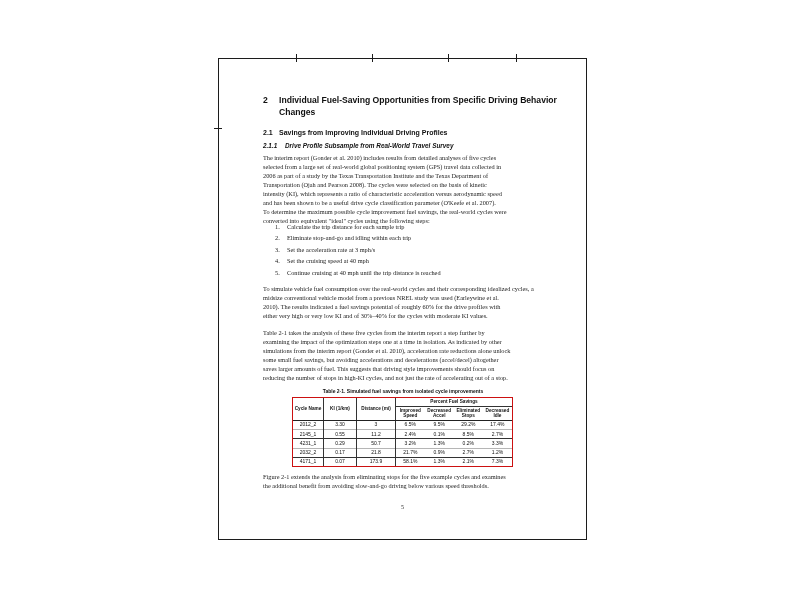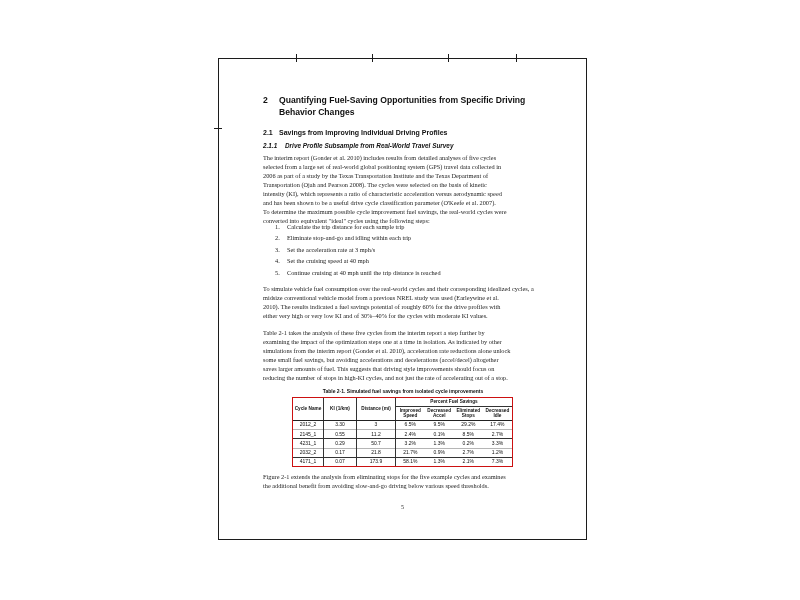--- a/index.html
+++ b/index.html
@@ -73,21 +73,21 @@
 <div class="page">
 
   <div class="tick-v" style="left:77px"></div>
   <div class="tick-v" style="left:153px"></div>
   <div class="tick-v" style="left:229px"></div>
   <div class="tick-v" style="left:297px"></div>
   <div class="tick-h" style="top:69px"></div>
 
   <div class="blk h1">
     <span class="no">2</span>
-    <span>Quantifying Fuel-Saving Opportunities from Specific Driving Behavior Changes</span>
+    <span>Individual Fuel-Saving Opportunities from Specific Driving Behavior Changes</span>
   </div>
 
   <div class="blk h2">
     <span class="no">2.1</span>
     <span>Savings from Improving Individual Driving Profiles</span>
   </div>
 
   <div class="blk h3">
     <span class="no">2.1.1</span>
     <span>Drive Profile Subsample from Real-World Travel Survey</span>

